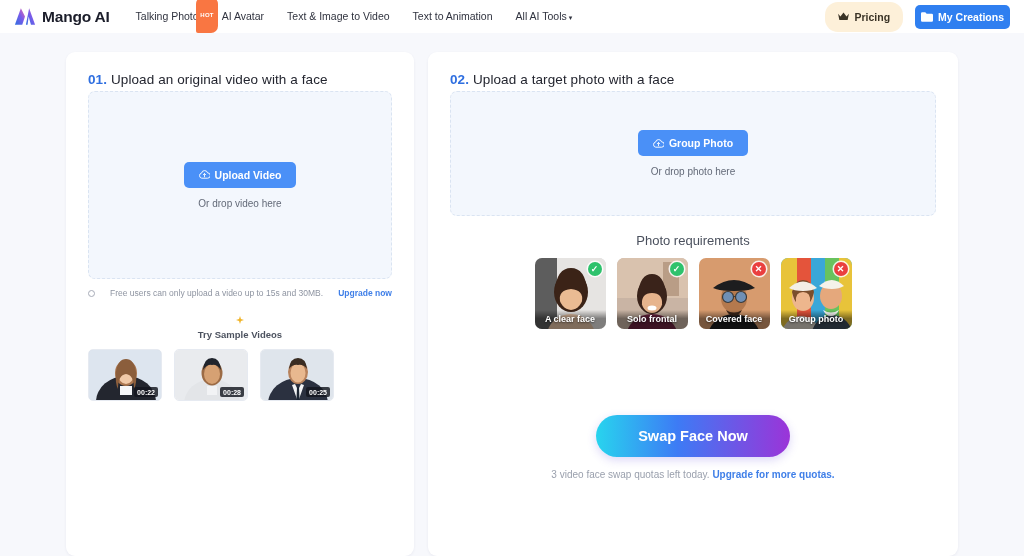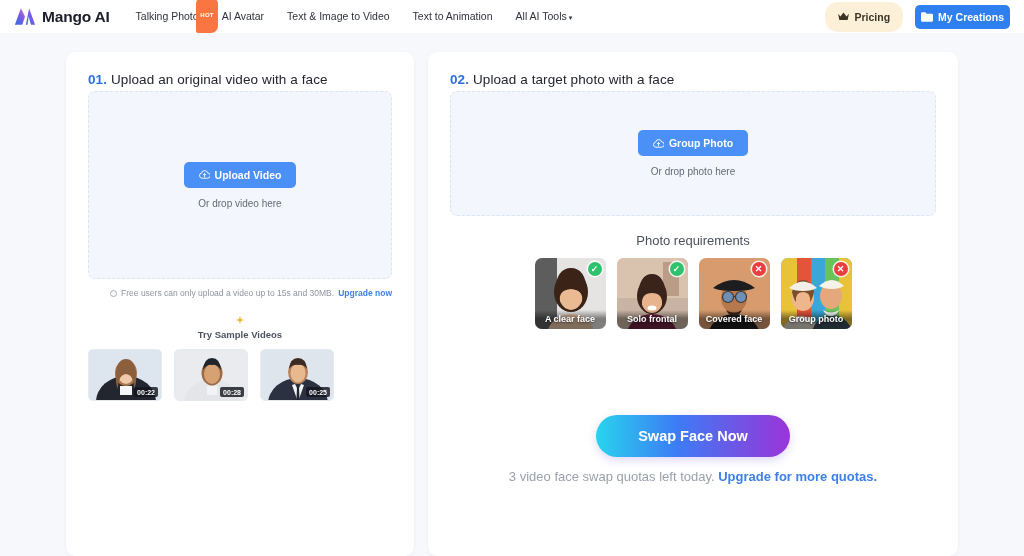--- a/index.html
+++ b/index.html
@@ -89,21 +89,21 @@
 
   .btn-upload {
     display: inline-flex; align-items: center; gap: 5px;
     background: #4a90f7; color: #ffffff;
     font-size: 10.5px; font-weight: 600;
     padding: 7px 15px; border-radius: 5px; border: none; cursor: pointer;
   }
   .drop-hint { font-size: 10px; color: #636a78; margin-top: 10px; }
 
   .note {
-    display: flex; align-items: center; justify-content: flex-end; gap: 4px;
+    display: flex; align-items: center; justify-content: space-between; gap: 4px;
     font-size: 8.5px; color: #8e94a1; margin-top: 9px;
   }
   .note a { color: #3f7fe8; text-decoration: none; font-weight: 600; }
   .info-circle {
     width: 7px; height: 7px; border: 1px solid #a7acb8;
     border-radius: 50%; display: inline-block; flex: none;
   }
 
   
   .samples-head {
@@ -173,21 +173,21 @@
   
   .cta-wrap { text-align: center; margin-top: 86px; }
   .btn-swap {
     display: inline-block; border: none; cursor: pointer;
     background: linear-gradient(90deg,#28d4ee 0%,#3d7bf5 42%,#9b34d8 100%);
     color: #ffffff; font-size: 14.5px; font-weight: 700;
     padding: 13px 42px; border-radius: 24px;
     box-shadow: 0 3px 10px rgba(90,70,220,.22);
   }
   .quota {
-    font-size: 13px; color: #9aa0ad; margin-top: 12px;
+    font-size: 10px; color: #9aa0ad; margin-top: 12px;
   }
   .quota a { color: #3f7fe8; text-decoration: none; font-weight: 700; }
 </style>
 </head>
 <body>
 
 <div class="navbar">
 
   <div class="brand">
     <svg class="brand-mark" viewBox="0 0 24 20">

